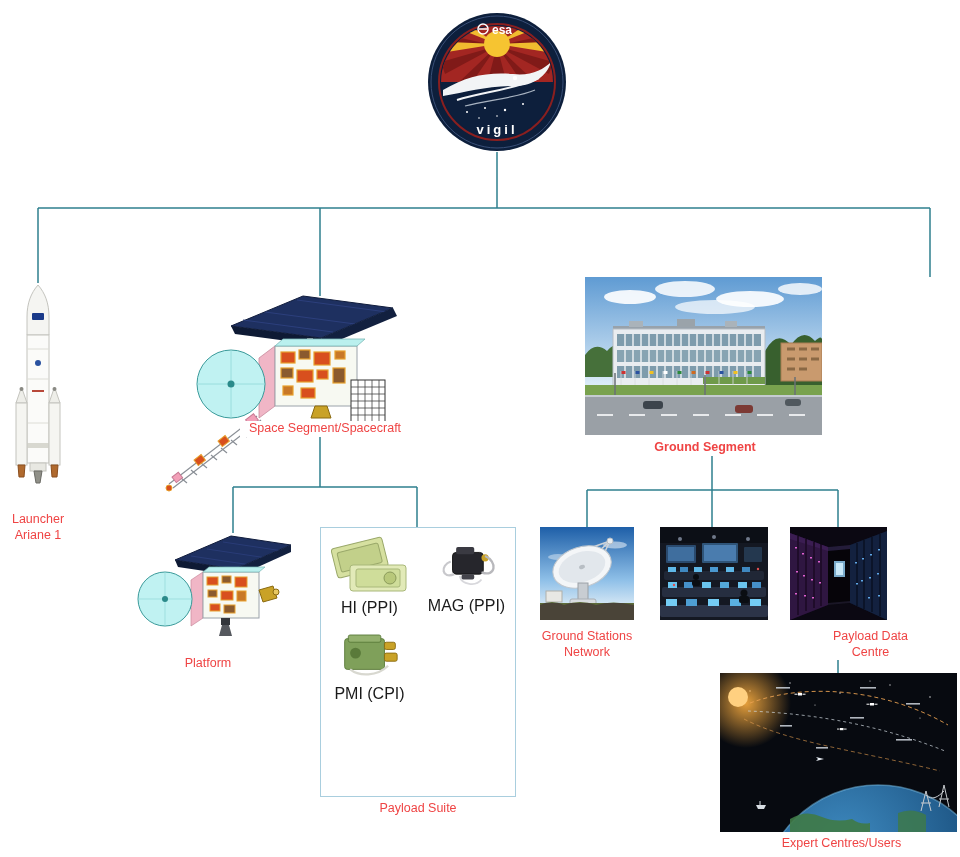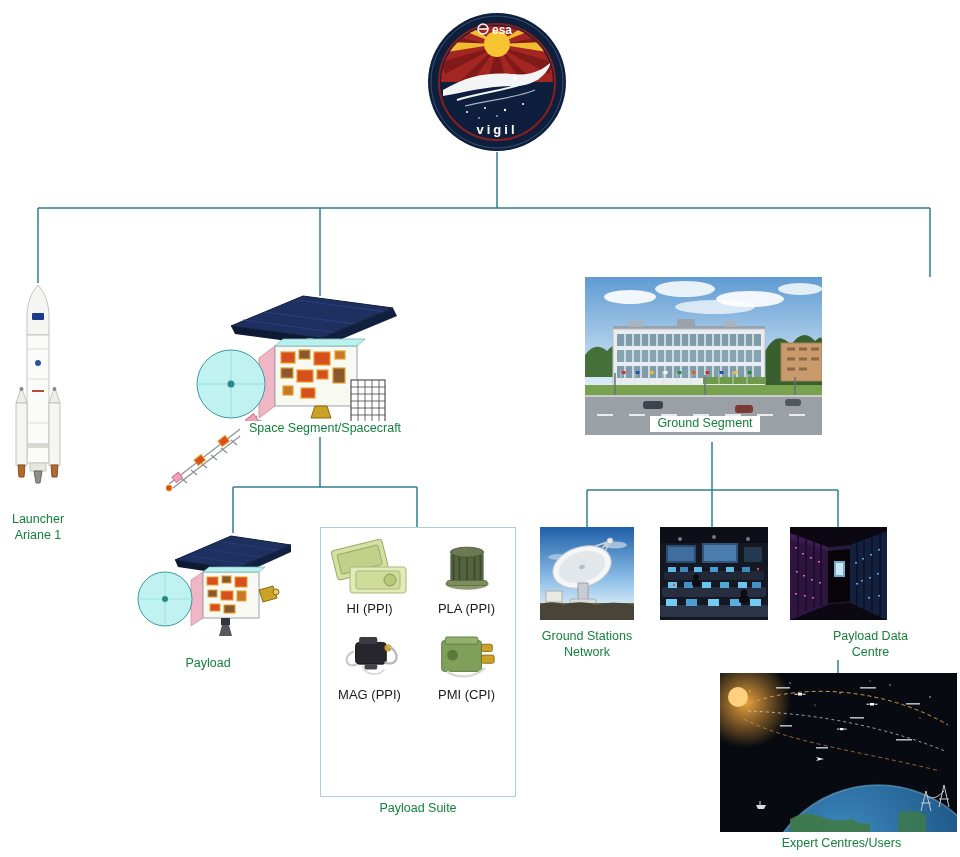--- a/index.html
+++ b/index.html
@@ -1,24 +1,24 @@
 <!DOCTYPE html>
 <html><head>
 <meta charset="utf-8">
 <style>
   html,body{margin:0;padding:0;background:#fff;}
   .canvas{position:relative;width:960px;height:857px;background:#ffffff;font-family:"Liberation Sans",sans-serif;overflow:hidden;}
   .connectors{position:absolute;left:0;top:0;z-index:0;pointer-events:none;}
   .node{position:absolute;z-index:1;}
-  .label{position:absolute;z-index:2;font-size:12.5px;line-height:1.25;color:#15803d;text-align:center;background:#ffffff;}
+  .label{position:absolute;z-index:2;font-size:12.5px;line-height:1.25;color:#ef4444;text-align:center;background:#ffffff;}
   .prewrap{white-space:pre-line;}
   .payload-box{position:absolute;z-index:1;left:320px;top:527px;width:196px;height:270px;border:1px solid #a9cede;background:#fff;box-sizing:border-box;
     display:grid;grid-template-columns:1fr 1fr;grid-template-rows:1fr 1fr 1fr;padding-top:4px;}
   .pl-cell{display:flex;flex-direction:column;align-items:center;justify-content:center;}
-  .pl-label{font-size:13px;color:#1a1a1a;margin-top:2px;text-align:right;}
+  .pl-label{font-size:16px;color:#1a1a1a;margin-top:2px;text-align:right;}
 </style>
 </head>
 <body>
 
 <div class="canvas">
 
   <svg class="connectors" width="960" height="857" viewBox="0 0 960 857">
     <g stroke="#2e7f8e" stroke-width="1.5" fill="none">
       <path d="M497 152 L497 208"></path>
       <path d="M38 208 L930 208"></path>
@@ -202,21 +202,21 @@
       <rect x="0" y="108" width="237" height="10" fill="#79a24e"></rect>
       <rect x="0" y="118" width="237" height="40" fill="#9aa0a6"></rect>
       <rect x="0" y="118" width="237" height="2" fill="#c6ccd1"></rect>
       <path d="M12 138 h16 M44 138 h16 M76 138 h16 M108 138 h16 M140 138 h16 M172 138 h16 M204 138 h16" stroke="#e8eaec" stroke-width="2"></path>
       <rect x="58" y="124" width="20" height="8" rx="3" fill="#3c444c"></rect>
       <rect x="150" y="128" width="18" height="8" rx="3" fill="#7c3a34"></rect>
       <rect x="200" y="122" width="16" height="7" rx="3" fill="#50585e"></rect>
       <path d="M30 118 V96 M120 118 V98 M210 118 V100" stroke="#6a7076" stroke-width="1.5"></path>
     </svg>
   </div>
-  <div class="label" style="left:650px;top:416px;width:110px;">Ground Segment</div>
+  <div class="label" style="left:650px;top:440px;width:110px;font-weight:bold;">Ground Segment</div>
 
   <div class="node" style="left:125px;top:528px;width:168px;height:126px;">
     <svg width="168" height="126" viewBox="0 0 168 126">
       <polygon points="50,32 106,8 166,17 110,41" fill="#1e3060" stroke="#101c3c"></polygon>
       <path d="M66 28 L126 37 M82 21 L142 30 M98 14 L158 23" stroke="#2c3f7c" stroke-width=".8"></path>
       <polygon points="110,41 166,17 166,24 113,48" fill="#12203f"></polygon>
       <polygon points="50,32 110,41 113,48 53,39" fill="#0e1a34"></polygon>
       <rect x="100" y="41" width="5" height="9" fill="#8a8f96"></rect>
       <polygon points="66,52 78,44 78,90 66,98" fill="#f0b6c6" stroke="#c88a9c" stroke-width=".7"></polygon>
       <rect x="78" y="44" width="56" height="46" fill="#f7f9f2" stroke="#9aa2aa"></rect>
@@ -234,44 +234,34 @@
       <polygon points="134,62 148,58 152,70 138,74" fill="#c9a227" stroke="#8a6a10"></polygon>
       <circle cx="151" cy="64" r="3" fill="#e8c860" stroke="#8a6a10"></circle>
       <rect x="96" y="90" width="9" height="7" fill="#33363c"></rect>
       <polygon points="97,97 104,97 107,108 94,108" fill="#55585e"></polygon>
       <path d="M66 62 L48 56 M66 80 L48 86" stroke="#8a8f96" stroke-width="1.2"></path>
       <circle cx="40" cy="71" r="27" fill="#c0f2f2" stroke="#3a9a9a"></circle>
       <path d="M40 44 V98 M13 71 H67" stroke="#8fd8d8" stroke-width=".7"></path>
       <circle cx="40" cy="71" r="3" fill="#2a8a8a"></circle>
     </svg>
   </div>
-  <div class="label" style="left:168px;top:656px;width:80px;">Payload</div>
+  <div class="label" style="left:168px;top:656px;width:80px;">Platform</div>
 
   <div class="payload-box">
     <div class="pl-cell">
       <svg width="84" height="62" viewBox="0 0 84 62">
         <g transform="rotate(-14 30 24)">
           <rect x="6" y="8" width="52" height="30" rx="3" fill="#d6e0a0" stroke="#9aa86a"></rect>
           <rect x="11" y="13" width="42" height="20" rx="2" fill="#c2d08a" stroke="#9aa86a"></rect>
         </g>
         <rect x="22" y="30" width="56" height="26" rx="3" fill="#e2eab8" stroke="#a9b87a"></rect>
         <rect x="28" y="34" width="44" height="18" rx="2" fill="#cfdd9a" stroke="#a9b87a"></rect>
         <circle cx="62" cy="43" r="6" fill="#b8c87a" stroke="#8a9a5a"></circle>
       </svg>
       <div class="pl-label">HI (PPI)</div>
-    </div>
-    <div class="pl-cell">
-      <svg width="70" height="62" viewBox="0 0 84 62">
-        <ellipse cx="42" cy="50" rx="26" ry="7" fill="#8a9a6a"></ellipse>
-        <rect x="22" y="12" width="40" height="38" rx="4" fill="#55643f"></rect>
-        <ellipse cx="42" cy="12" rx="20" ry="6" fill="#6b7a50" stroke="#455230"></ellipse>
-        <path d="M26 16 V48 M33 18 V50 M42 18 V50 M51 18 V50 M58 16 V48" stroke="#3c4a2c" stroke-width="2" fill="none"></path>
-        <rect x="18" y="46" width="48" height="6" rx="2" fill="#7d8d5d" stroke="#5a6a40"></rect>
-      </svg>
-      <div class="pl-label">PLA (PPI)</div>
     </div>
     <div class="pl-cell">
       <svg width="76" height="58" viewBox="0 0 84 62">
         <rect x="26" y="16" width="34" height="24" rx="4" fill="#26262c" stroke="#111"></rect>
         <rect x="30" y="10" width="20" height="8" rx="2" fill="#3a3a42"></rect>
         <circle cx="62" cy="22" r="4" fill="#c9a227"></circle>
         <path d="M28 40 C14 46 12 30 24 26" stroke="#c8c8cc" stroke-width="2.5" fill="none"></path>
         <path d="M58 38 C74 44 76 26 62 20" stroke="#b8b8bc" stroke-width="2.5" fill="none"></path>
         <path d="M34 42 C36 52 52 54 58 46" stroke="#d8d8dc" stroke-width="2" fill="none"></path>
         <rect x="36" y="40" width="14" height="6" rx="2" fill="#44444c"></rect>

